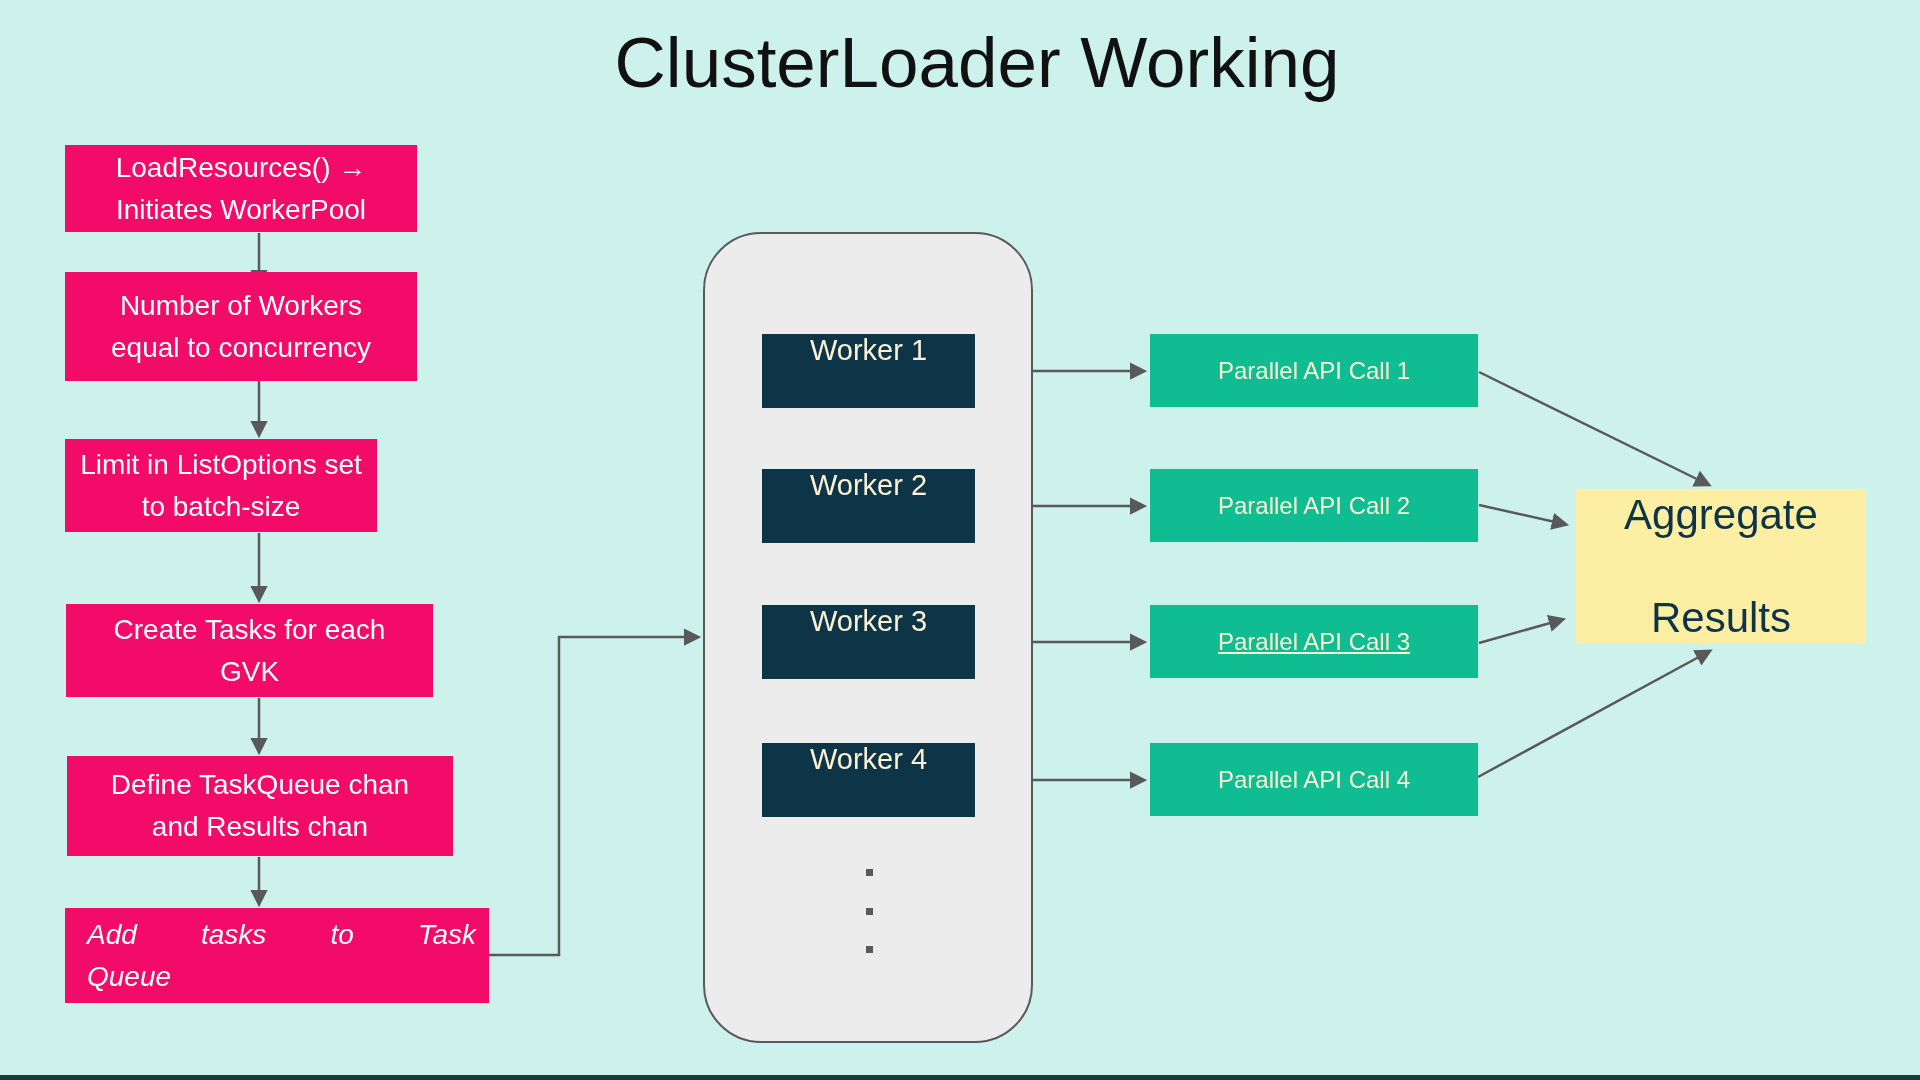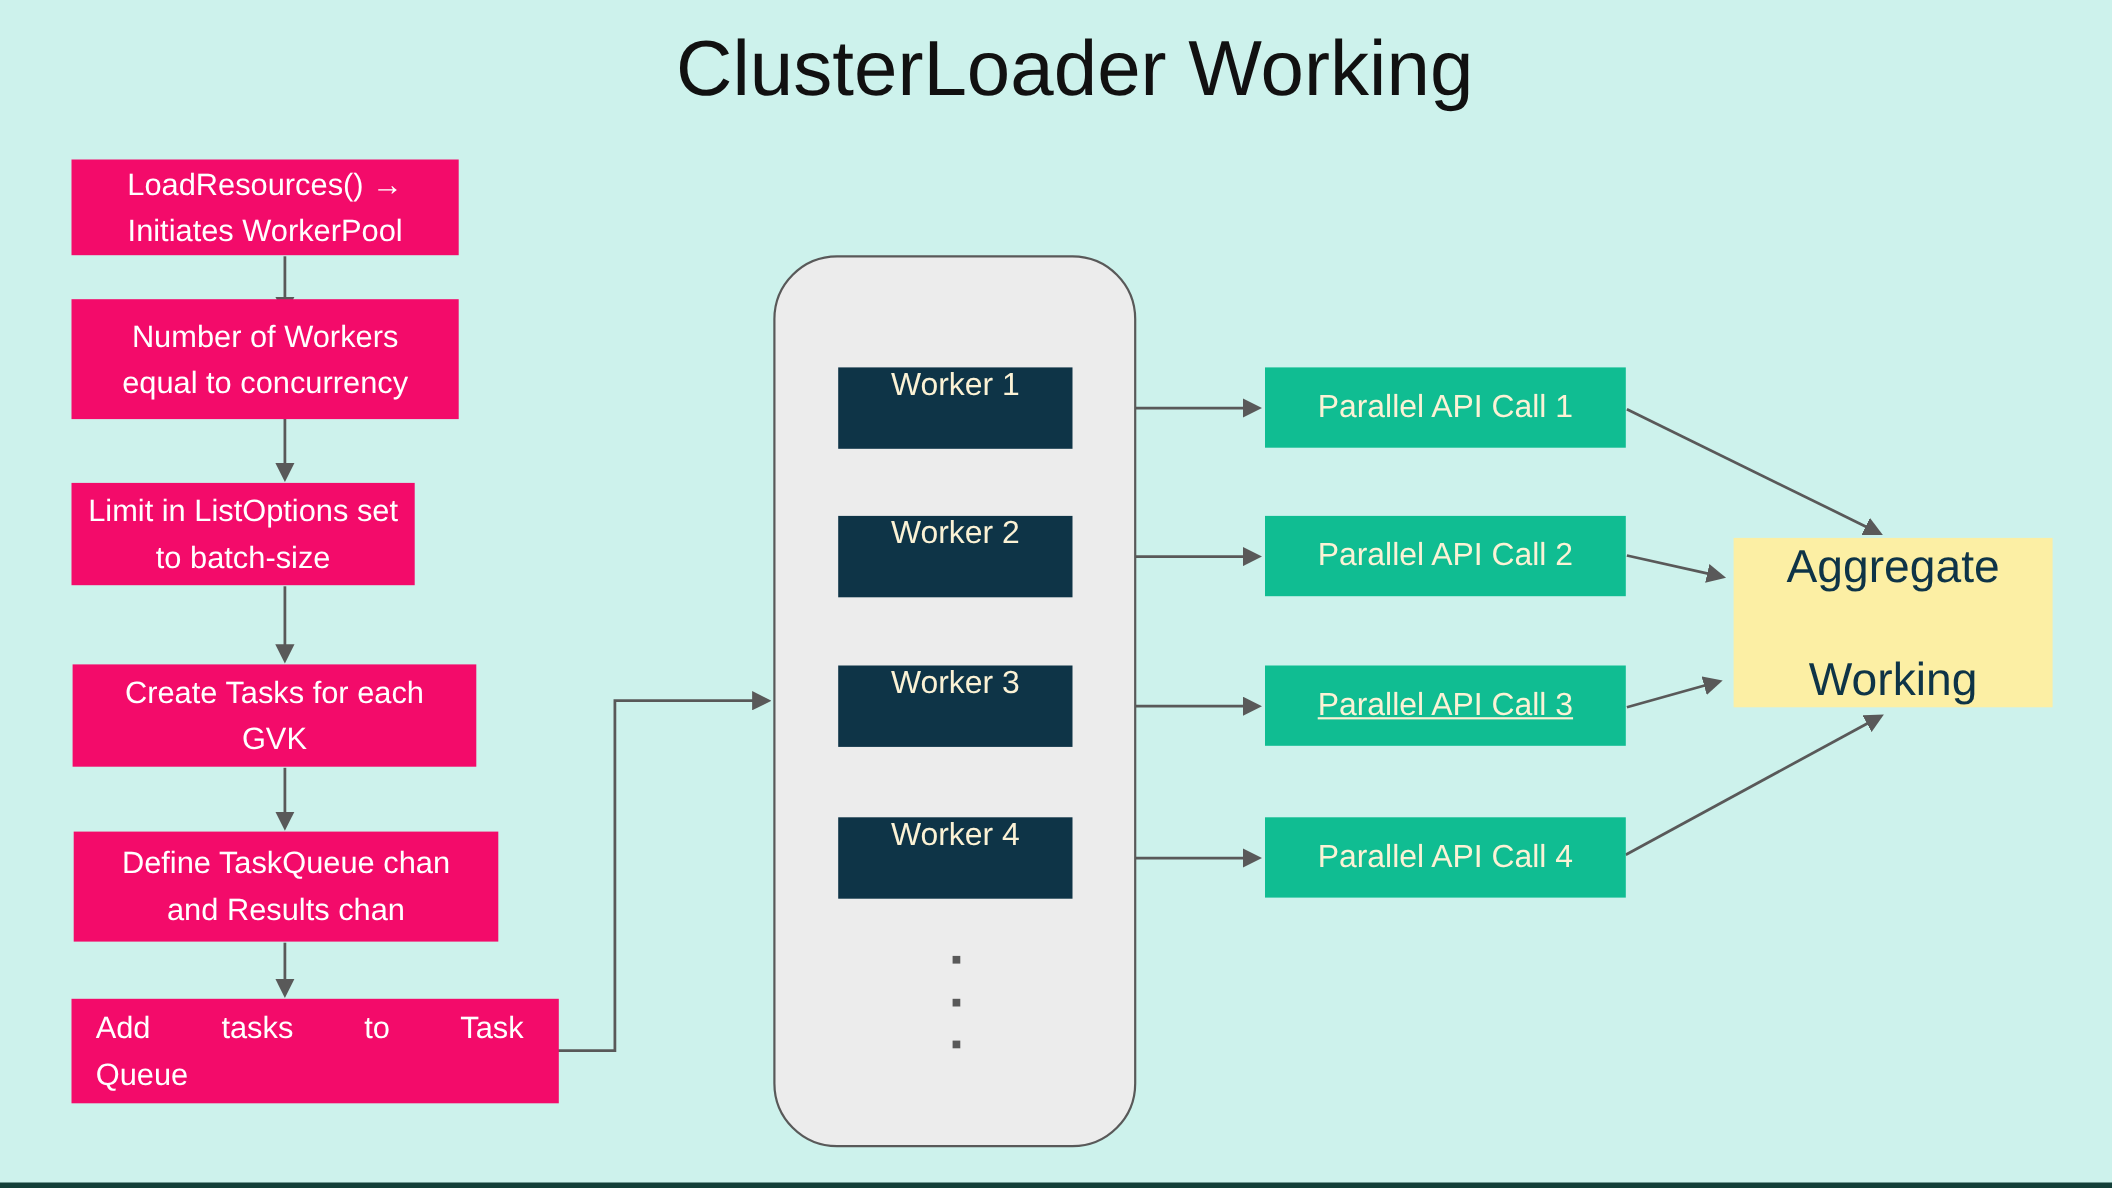--- a/index.html
+++ b/index.html
@@ -22,21 +22,21 @@
   }
   .flow-box{
     position:absolute;
     background:var(--flow-box,#f30b6a);
     color:var(--flow-text,#ffffff);
     display:flex;flex-direction:column;justify-content:center;
     text-align:center;
     font-size:28px;line-height:42px;
   }
   .flow-box .line{display:block;}
-  .flow-box.justified{text-align:left;padding-left:22px;padding-right:32px;}
+  .flow-box.justified{text-align:left;padding-left:22px;padding-right:13px;font-style:italic;}
   .flow-box.justified .line.jfull{text-align:justify;text-align-last:justify;}
   .pool{
     position:absolute;
     left:703px;top:232px;width:330px;height:811px;
     background:var(--pool-fill,#ececec);
     border:2px solid var(--pool-border,#595959);
     border-radius:58px;
     box-sizing:border-box;
   }
   .worker-box{
@@ -46,21 +46,21 @@
     color:var(--worker-text,#fbf2d5);
     display:flex;align-items:flex-start;justify-content:center;
     font-size:29px;
   }
   .api-box{
     position:absolute;
     left:1150px;width:328px;height:73px;
     background:var(--api-box,#10bd92);
     color:var(--api-text,#fbf2d5);
     display:flex;align-items:center;justify-content:center;
-    font-size:29px;
+    font-size:24px;
   }
   .aggregate-box{
     position:absolute;
     left:1576px;top:489px;width:290px;height:154px;
     background:var(--aggregate-box,#fcefa4);
     color:var(--aggregate-text,#0e3447);
     display:flex;flex-direction:column;align-items:center;justify-content:space-between;
     font-size:42px;line-height:51px;
   }
   .pool-dot{
@@ -160,18 +160,18 @@
   </div>
   <div class="api-box" style="top:605px;text-decoration:underline;">
     <span>Parallel API Call 3</span>
   </div>
   <div class="api-box" style="top:743px;">
     <span>Parallel API Call 4</span>
   </div>
 
   <div class="aggregate-box">
     <span class="line">Aggregate</span>
-    <span class="line">Working</span>
+    <span class="line">Results</span>
   </div>
 
   <div class="bottom-bar"></div>
 
 </div>
 
 </body></html>

